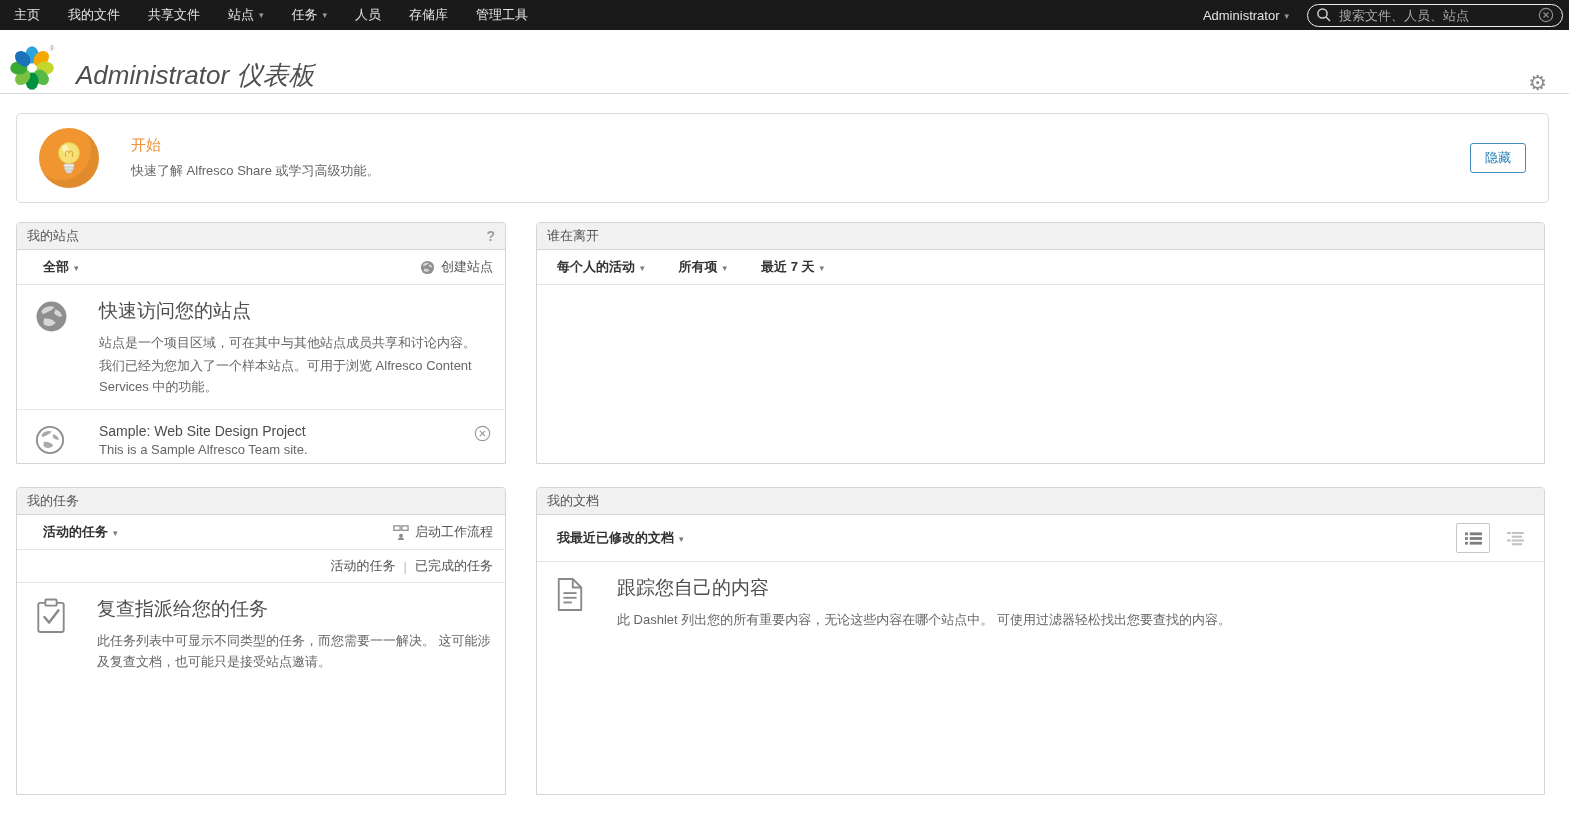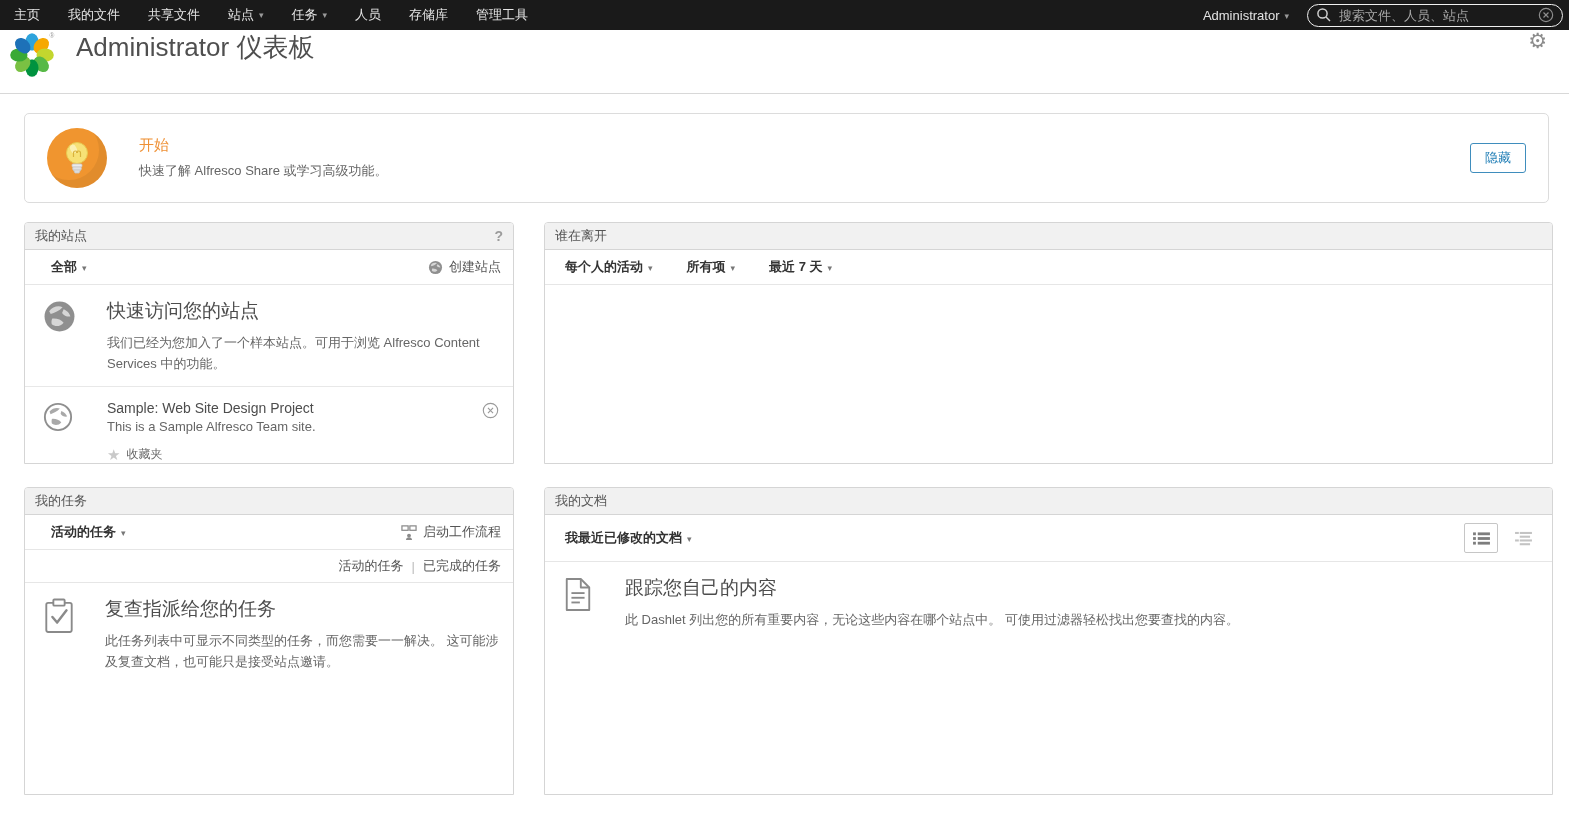--- a/index.html
+++ b/index.html
@@ -11,26 +11,26 @@
   .topnav-item { padding: 0 14px; line-height: 30px; font-size: 13px; color: #e4e4e4; cursor: pointer; white-space: nowrap; }
   .topnav-right { margin-left: auto; display: flex; align-items: center; }
   .user-menu { font-size: 13px; color: #e4e4e4; margin-right: 18px; cursor: pointer; }
   .caret::after { content: "▾"; font-size: 9px; margin-left: 5px; color: #9a9a9a; vertical-align: 1px; }
   .caret-dark::after { content: "▾"; font-size: 9px; margin-left: 5px; color: #777; vertical-align: 1px; }
   .search-pill { width: 256px; height: 23px; border: 1px solid #f0f0f0; border-radius: 12px; display: flex; align-items: center; padding: 0 8px; margin-right: 6px; background: #1a1a1a; }
   .search-pill input { flex: 1; background: transparent; border: none; outline: none; color: #ddd; font-size: 13px; font-family: inherit; min-width: 0; }
   .search-pill input::placeholder { color: #a8a8a8; }
 
   
-  .header { height: 64px; display: flex; align-items: flex-start; padding: 0 22px 0 8px; border-bottom: 1px solid #d8d8d8; background: #fff; }
+  .header { height: 64px; display: flex; align-items: flex-end; padding: 0 22px 0 8px; border-bottom: 1px solid #d8d8d8; background: #fff; font-style: italic; }
   .app-title { font-size: 26px; color: #4f4f4f; margin-left: 20px; font-weight: normal; }
   .gear { margin-left: auto; font-size: 21px; color: #8c8c8c; cursor: pointer; line-height: 1; }
 
   
-  .content { padding: 19px 20px 0 24px; }
+  .content { padding: 19px 20px 0 16px; }
 
   .banner { border: 1px solid #dcdcdc; border-radius: 5px; height: 90px; display: flex; align-items: center; padding: 0 22px 0 22px; background: #fff; margin-bottom: 19px; }
   .bulb-circle { width: 60px; height: 60px; border-radius: 50%; background: #f0952f; display: flex; align-items: center; justify-content: center; flex: none; box-shadow: inset -8px -8px 0 rgba(0,0,0,0.06); }
   .banner-text { margin-left: 32px; }
   .banner-title { font-size: 15px; color: #ef9136; margin-bottom: 7px; }
   .banner-sub { font-size: 13px; color: #666; }
   .hide-btn { margin-left: auto; background: #fff; border: 1px solid #3f8dbd; color: #1f7db5; font-size: 13px; padding: 5px 14px; border-radius: 3px; cursor: pointer; font-family: inherit; text-align: center; }
 
   
   .grid { display: grid; grid-template-columns: 490px 1009px; column-gap: 30px; row-gap: 23px; }
@@ -157,20 +157,21 @@
       <div class="dl-body">
         <div class="body-row bordered">
           <div class="row-icon">
             <svg width="33" height="33" viewBox="0 0 32 32">
               <circle cx="16" cy="16" r="14.5" fill="#8f8f8f"></circle>
               <path d="M6 11 C9 6.5 15 5 19 7 C16 10.5 11 12.5 7.5 13.5 Z M20 9 C23 10 26 13 26.5 16 C23.5 16.5 20 15 18.5 12.5 Z M9 18 C13 17.5 18 19 20 22 C17 26 11.5 26 8.5 23.5 C8 21.5 8.2 19.5 9 18 Z" fill="#d6d6d6"></path>
             </svg>
           </div>
           <div class="row-text">
             <div class="row-title">快速访问您的站点</div>
+            <div class="row-desc">站点是一个项目区域，可在其中与其他站点成员共享和讨论内容。</div>
             <div class="row-desc">我们已经为您加入了一个样本站点。可用于浏览 Alfresco Content Services 中的功能。</div>
           </div>
         </div>
         <div class="body-row">
           <div class="row-icon">
             <svg width="30" height="30" viewBox="0 0 32 32">
               <circle cx="16" cy="16" r="14" fill="none" stroke="#8f8f8f" stroke-width="2"></circle>
               <path d="M7 10 C10 6.5 15 5.5 18 7 C15.5 10 11 12 8 13 Z M19.5 9.5 C22.5 10.5 25 13 25.8 15.5 C23 16 20 14.8 18.8 12.5 Z M9.5 18 C13 17.5 17.5 19 19.5 21.8 C17 25 12 25.2 9.5 23 C9 21.3 9.1 19.5 9.5 18 Z" fill="#a9a9a9"></path>
             </svg>
           </div>

